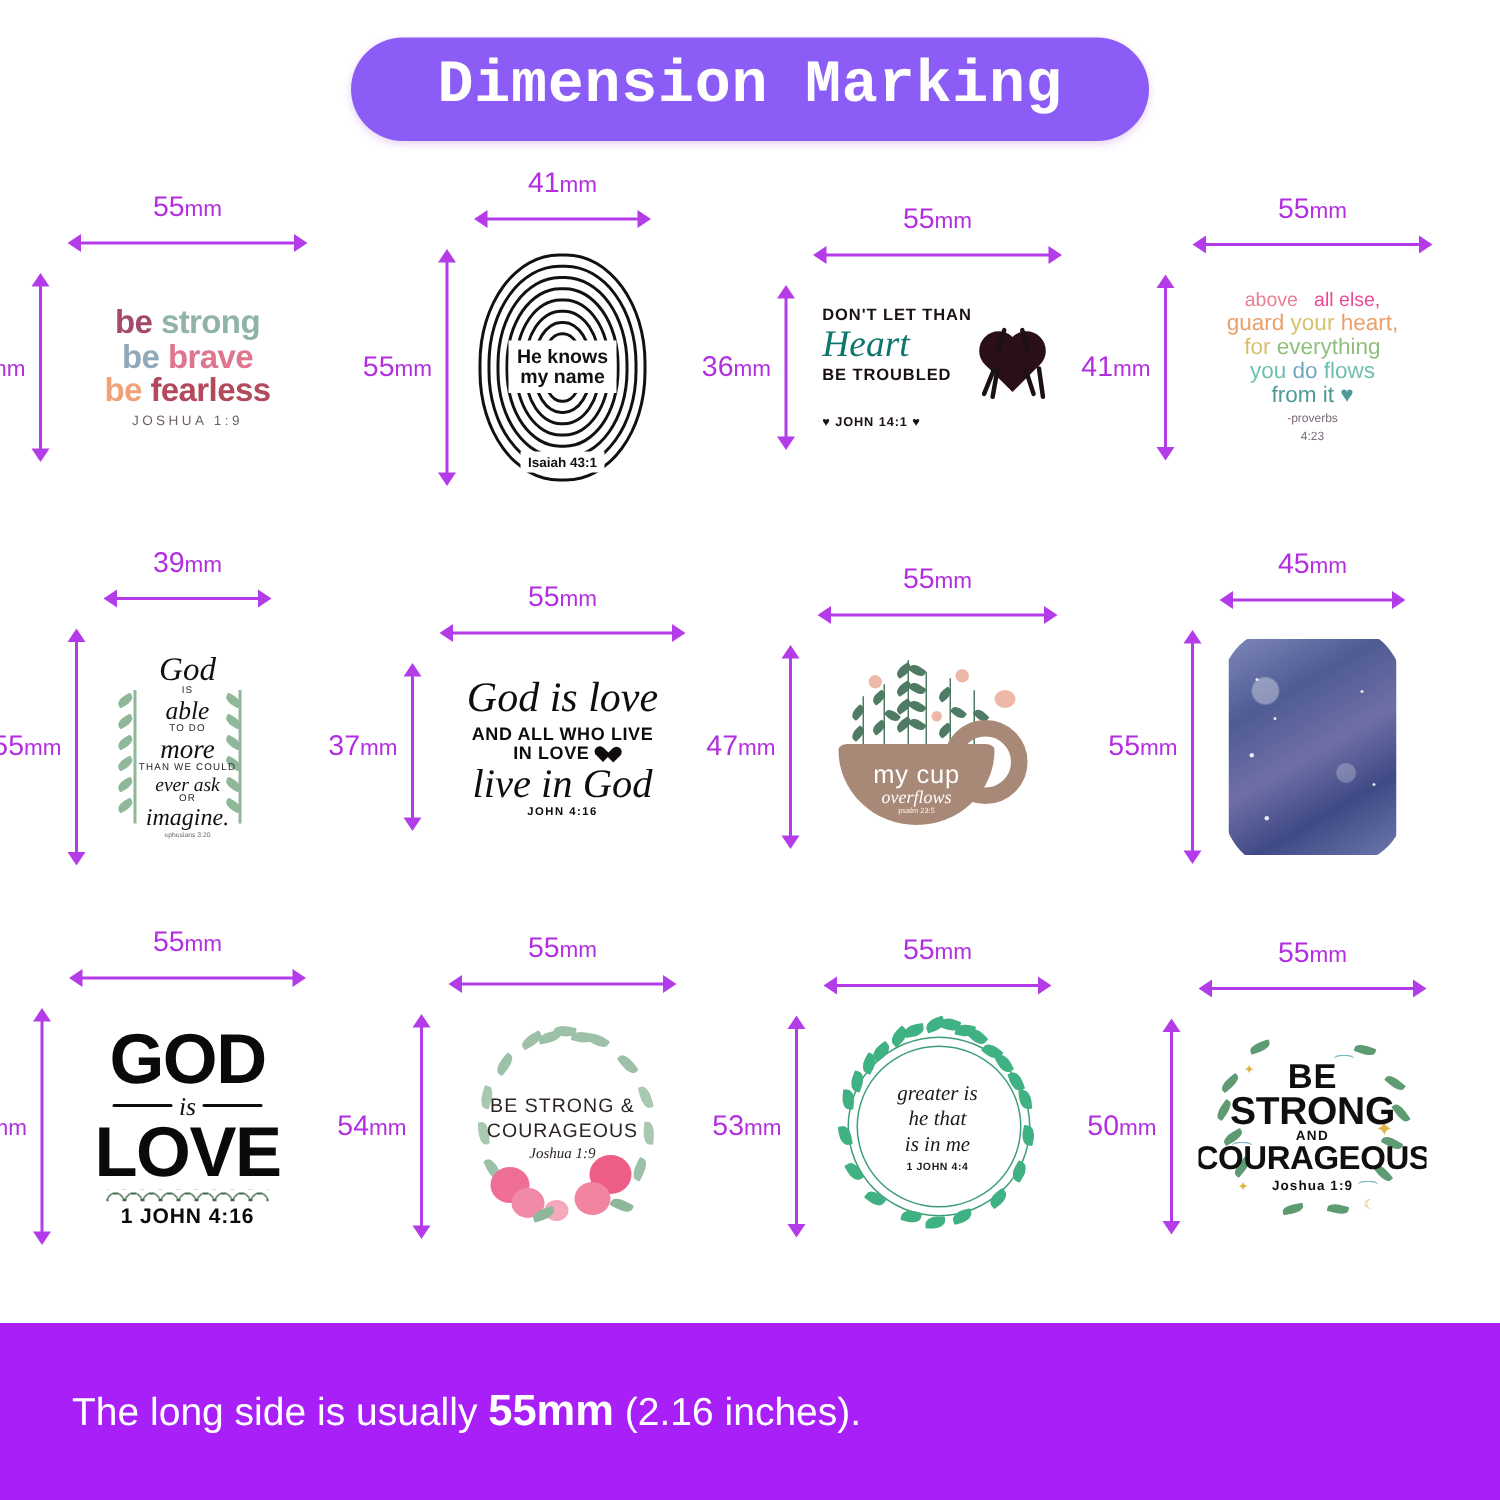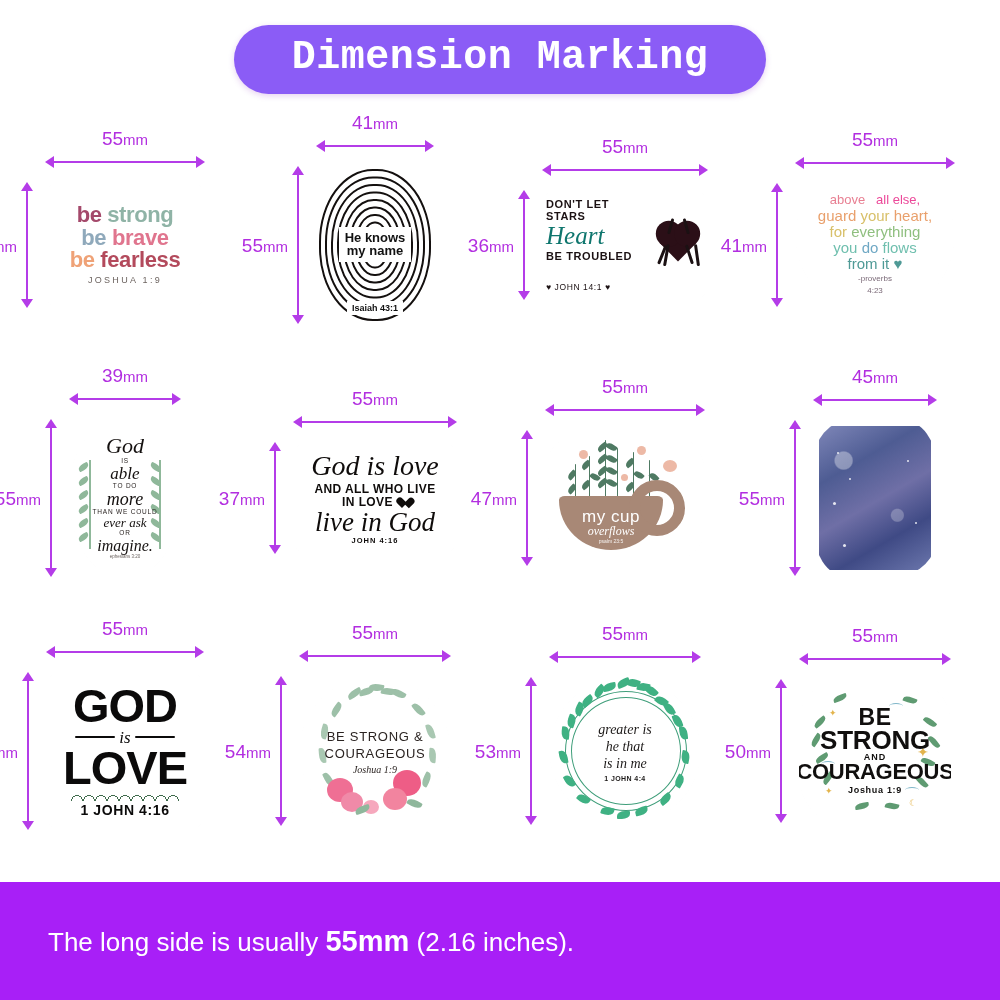--- a/index.html
+++ b/index.html
@@ -105,21 +105,21 @@
     box-shadow:0 0 0 2px #fff;white-space:nowrap;
   }
 
   
   .s3{padding:6px 4px;}
   .s3 .wrap{display:flex;align-items:center;gap:2px;}
   .s3 .txt{text-align:left;}
   .s3 .t1{font-size:11px;font-weight:bold;letter-spacing:.6px;color:#1b1113;}
   .s3 .t2{font-family:"Liberation Serif",serif;font-style:italic;font-size:25px;color:#0f766e;line-height:1;margin:1px 0 2px;}
   .s3 .t3{font-size:11px;font-weight:bold;letter-spacing:.6px;color:#1b1113;}
-  .s3 .ref{font-size:8.5px;font-weight:normal;letter-spacing:.6px;color:#1b1113;margin-top:20px;}
+  .s3 .ref{font-size:8.5px;font-weight:bold;letter-spacing:.6px;color:#1b1113;margin-top:20px;}
   .hands{position:relative;width:52px;height:62px;}
   .hands .heart{
     position:absolute;left:12px;top:16px;width:26px;height:26px;background:#2b0f17;
     transform:rotate(-45deg);
   }
   .hands .heart:before,.hands .heart:after{
     content:"";position:absolute;width:26px;height:26px;background:#2b0f17;border-radius:50%;
   }
   .hands .heart:before{top:-13px;left:0;}
   .hands .heart:after{left:13px;top:0;}
@@ -332,21 +332,21 @@
       </div>
       <div class="measure-v">
         <div class="arrow-t"></div>
             <div class="line"></div>
             <div class="arrow-b"></div>
         <div class="lbl"><span>36<span class="unit">mm</span></span></div>
       </div>
       <div class="sticker s-rounded s3" style="width:166px;height:110px;">
         <div class="wrap">
           <div class="txt">
-            <div class="t1">DON'T LET STARS</div>
+            <div class="t1">DON'T LET THAN</div>
             <div class="t2">Heart</div>
             <div class="t3">BE TROUBLED</div>
             <div class="ref">♥ JOHN 14:1 ♥</div>
           </div>
           <div class="hands">
             <div class="heart"></div>
             <div class="finger" style="height:20px;left:4px;top:30px;transform:rotate(22deg);"></div>
             <div class="finger" style="height:22px;left:10px;top:30px;transform:rotate(10deg);"></div>
             <div class="finger" style="height:20px;left:38px;top:30px;transform:rotate(-18deg);"></div>
             <div class="finger" style="height:22px;left:44px;top:30px;transform:rotate(-8deg);"></div>

